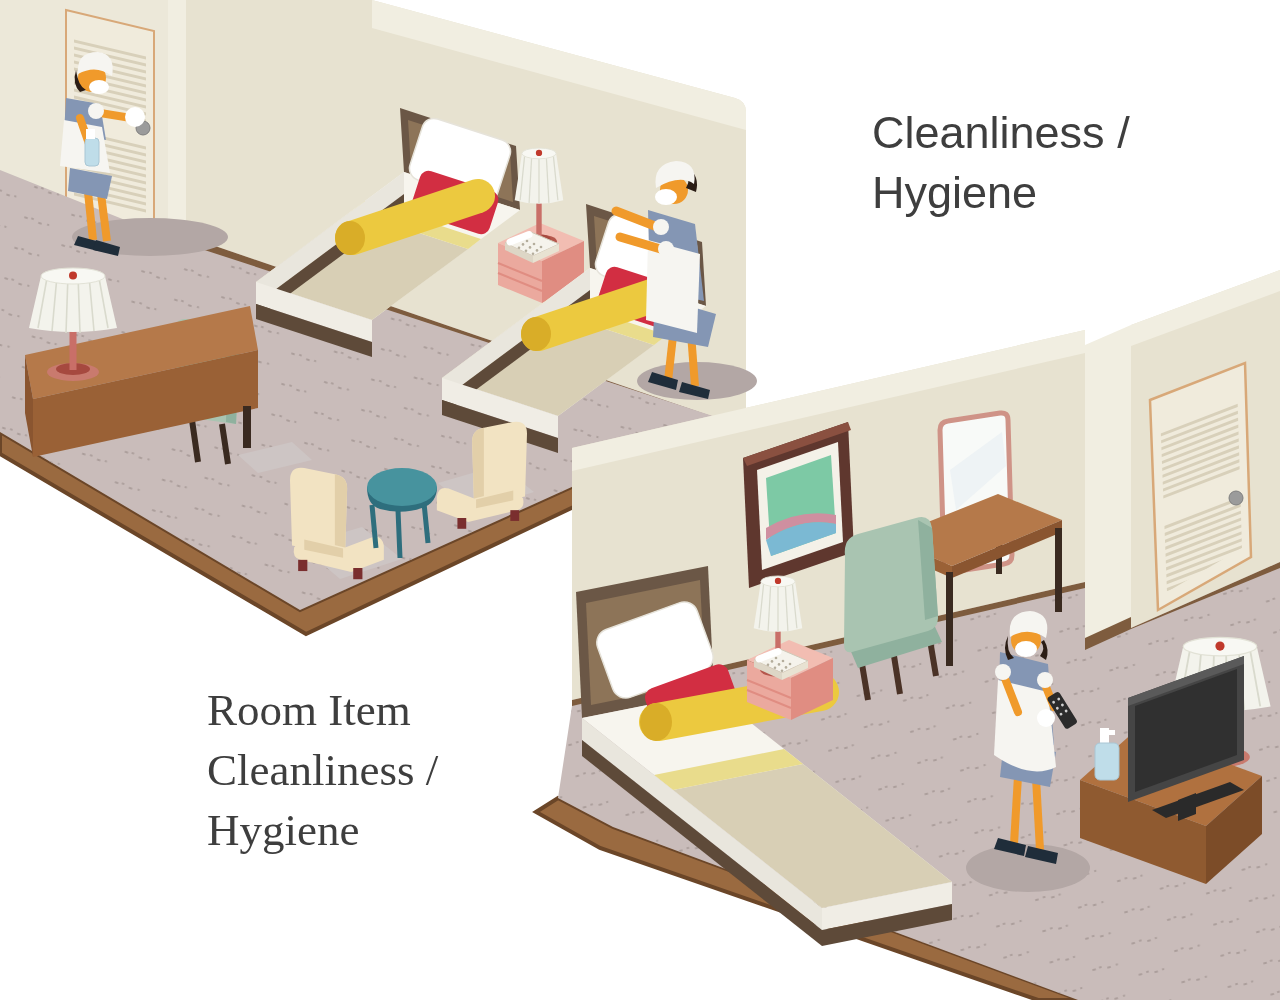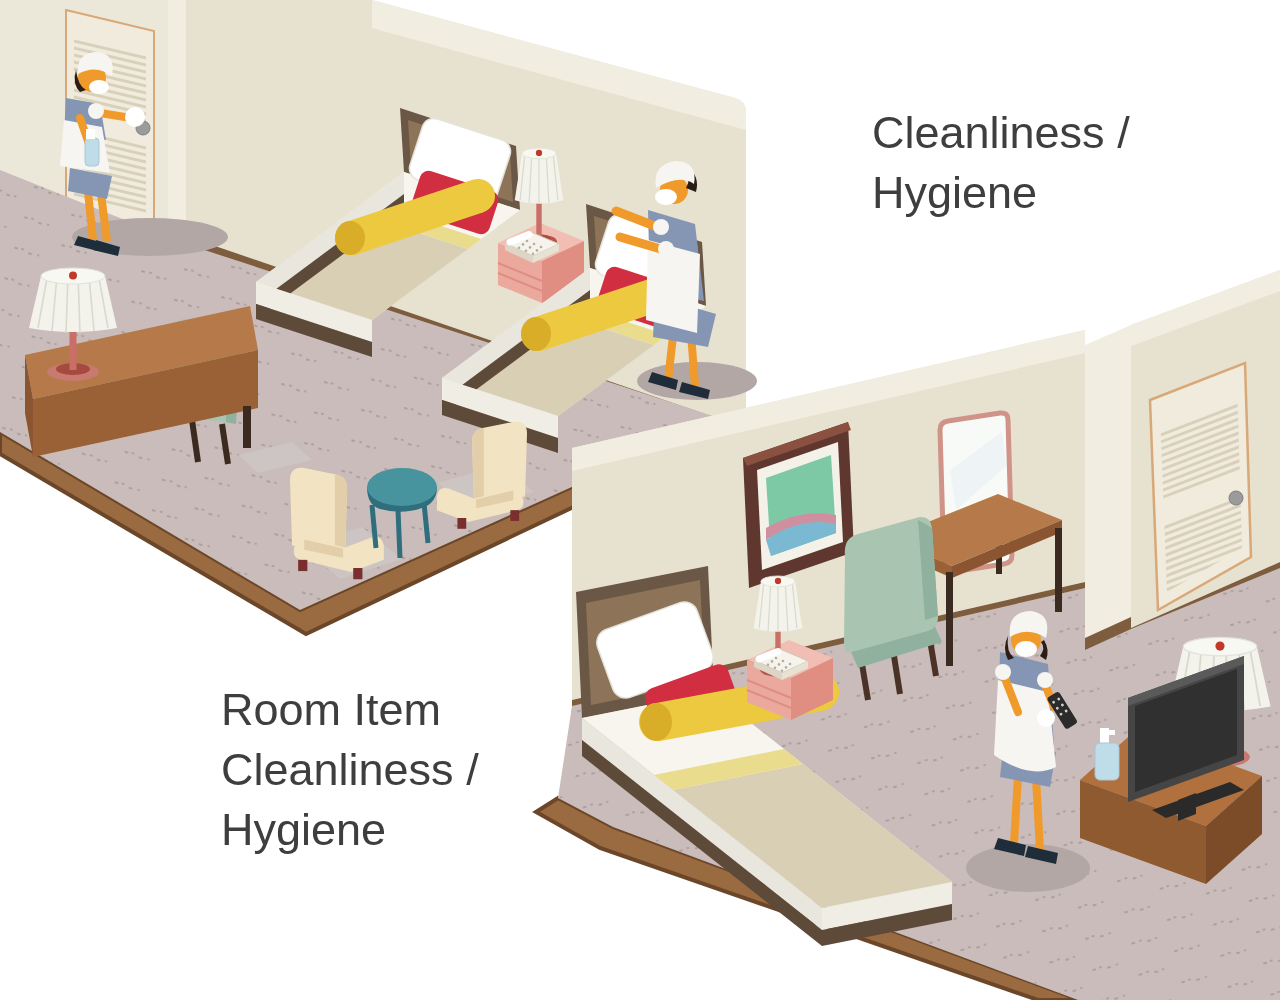--- a/index.html
+++ b/index.html
@@ -24,21 +24,21 @@
     --mirror-frame:#cf9387; --sanitizer:#bfdde9;
   }
   *{margin:0;padding:0;box-sizing:border-box;}
   body{width:1280px;height:1000px;background:var(--bg);overflow:hidden;
        font-family:"Liberation Sans","DejaVu Sans",sans-serif;}
   .stage{position:relative;width:1280px;height:736px;background:var(--bg);}
   .stage svg{position:absolute;left:0;top:0;}
   .caption{position:absolute;color:var(--text);font-size:45px;line-height:60px;
            white-space:pre-line;letter-spacing:0px;}
   .caption.top-right{left:872px;top:103px;}
-  .caption.bottom-left{left:221px;top:680px;}
+  .caption.bottom-left{left:207px;top:680px;font-family:Liberation Serif, serif;}
 </style>
 </head>
 <body>
 
 <div class="stage">
 <svg width="1280" height="1000" viewBox="0 0 1280 1000">
   <defs>
     <pattern id="cdots1" width="84" height="32" patternUnits="userSpaceOnUse" patternTransform="rotate(18)">
       <g fill="var(--carpet-dot)">
         <rect x="6" y="6" width="4" height="2" rx="1"></rect>

